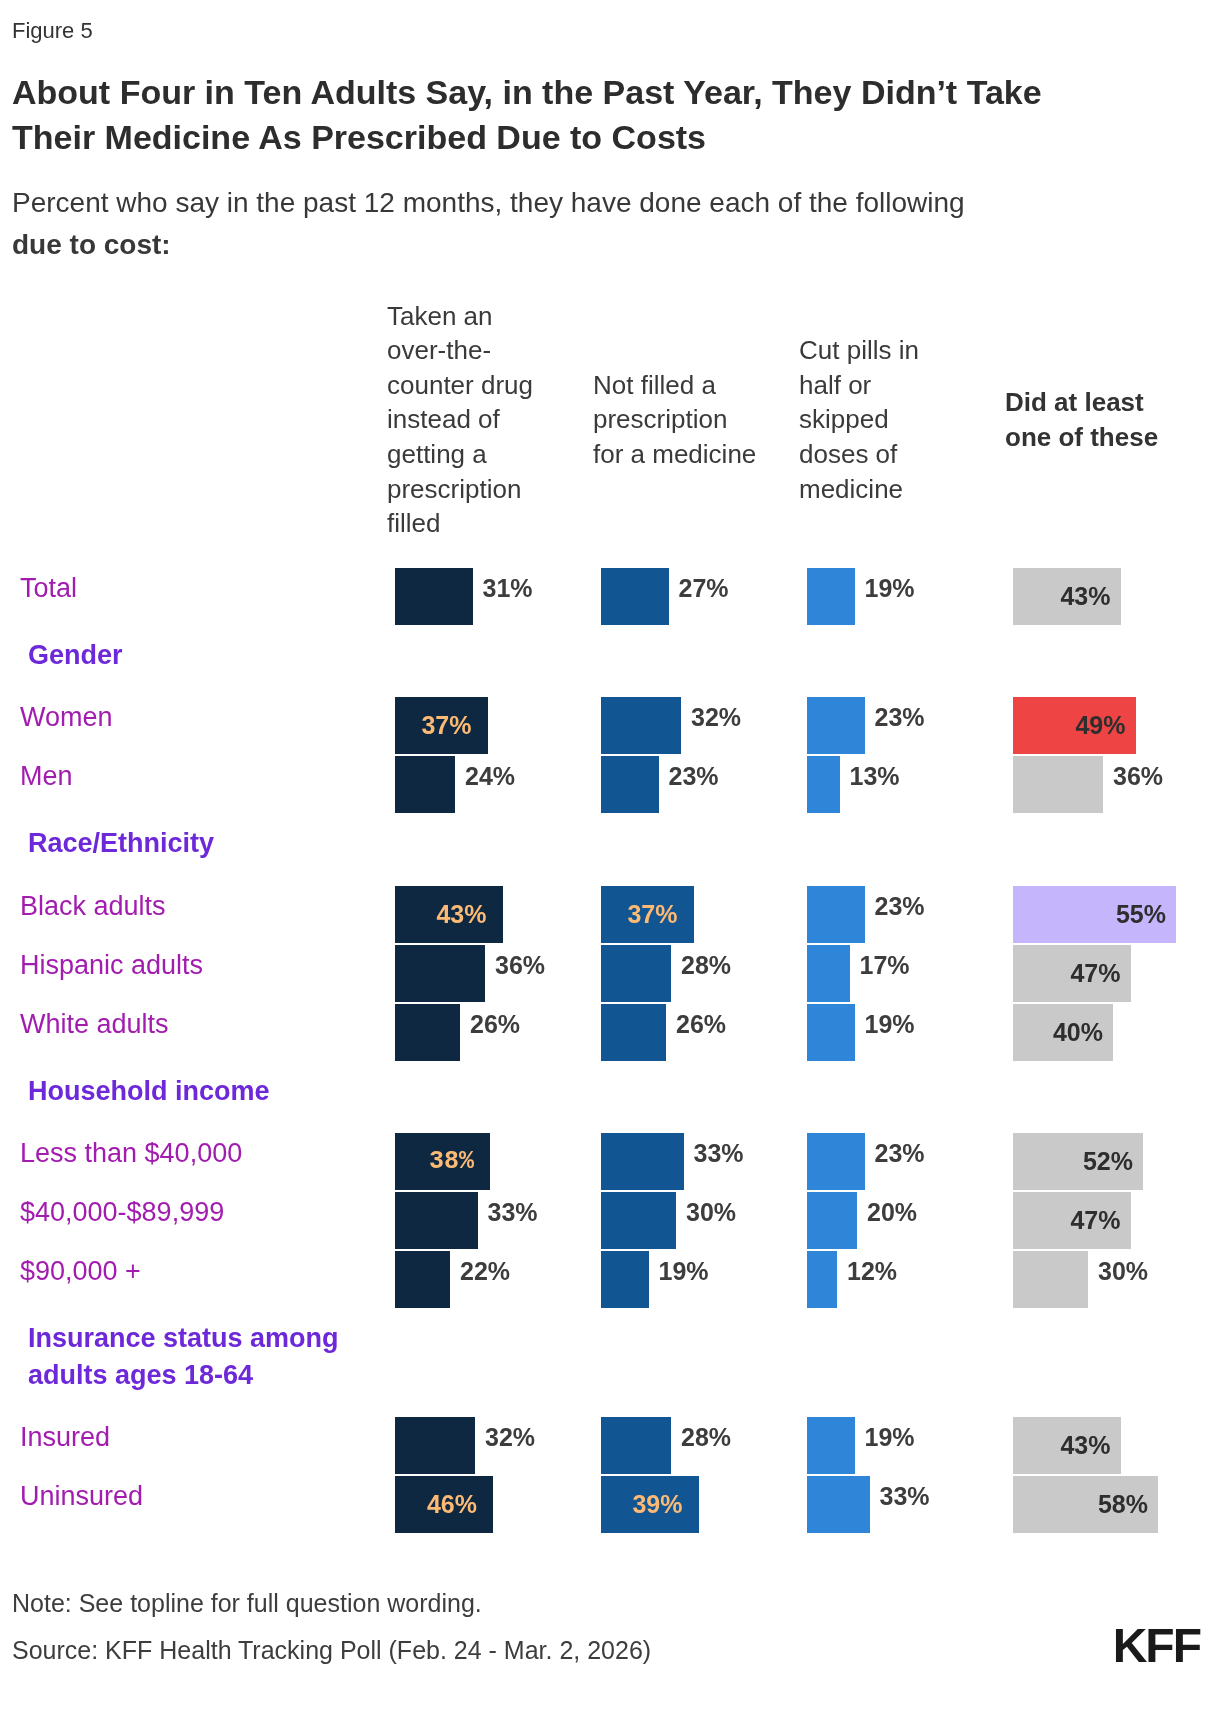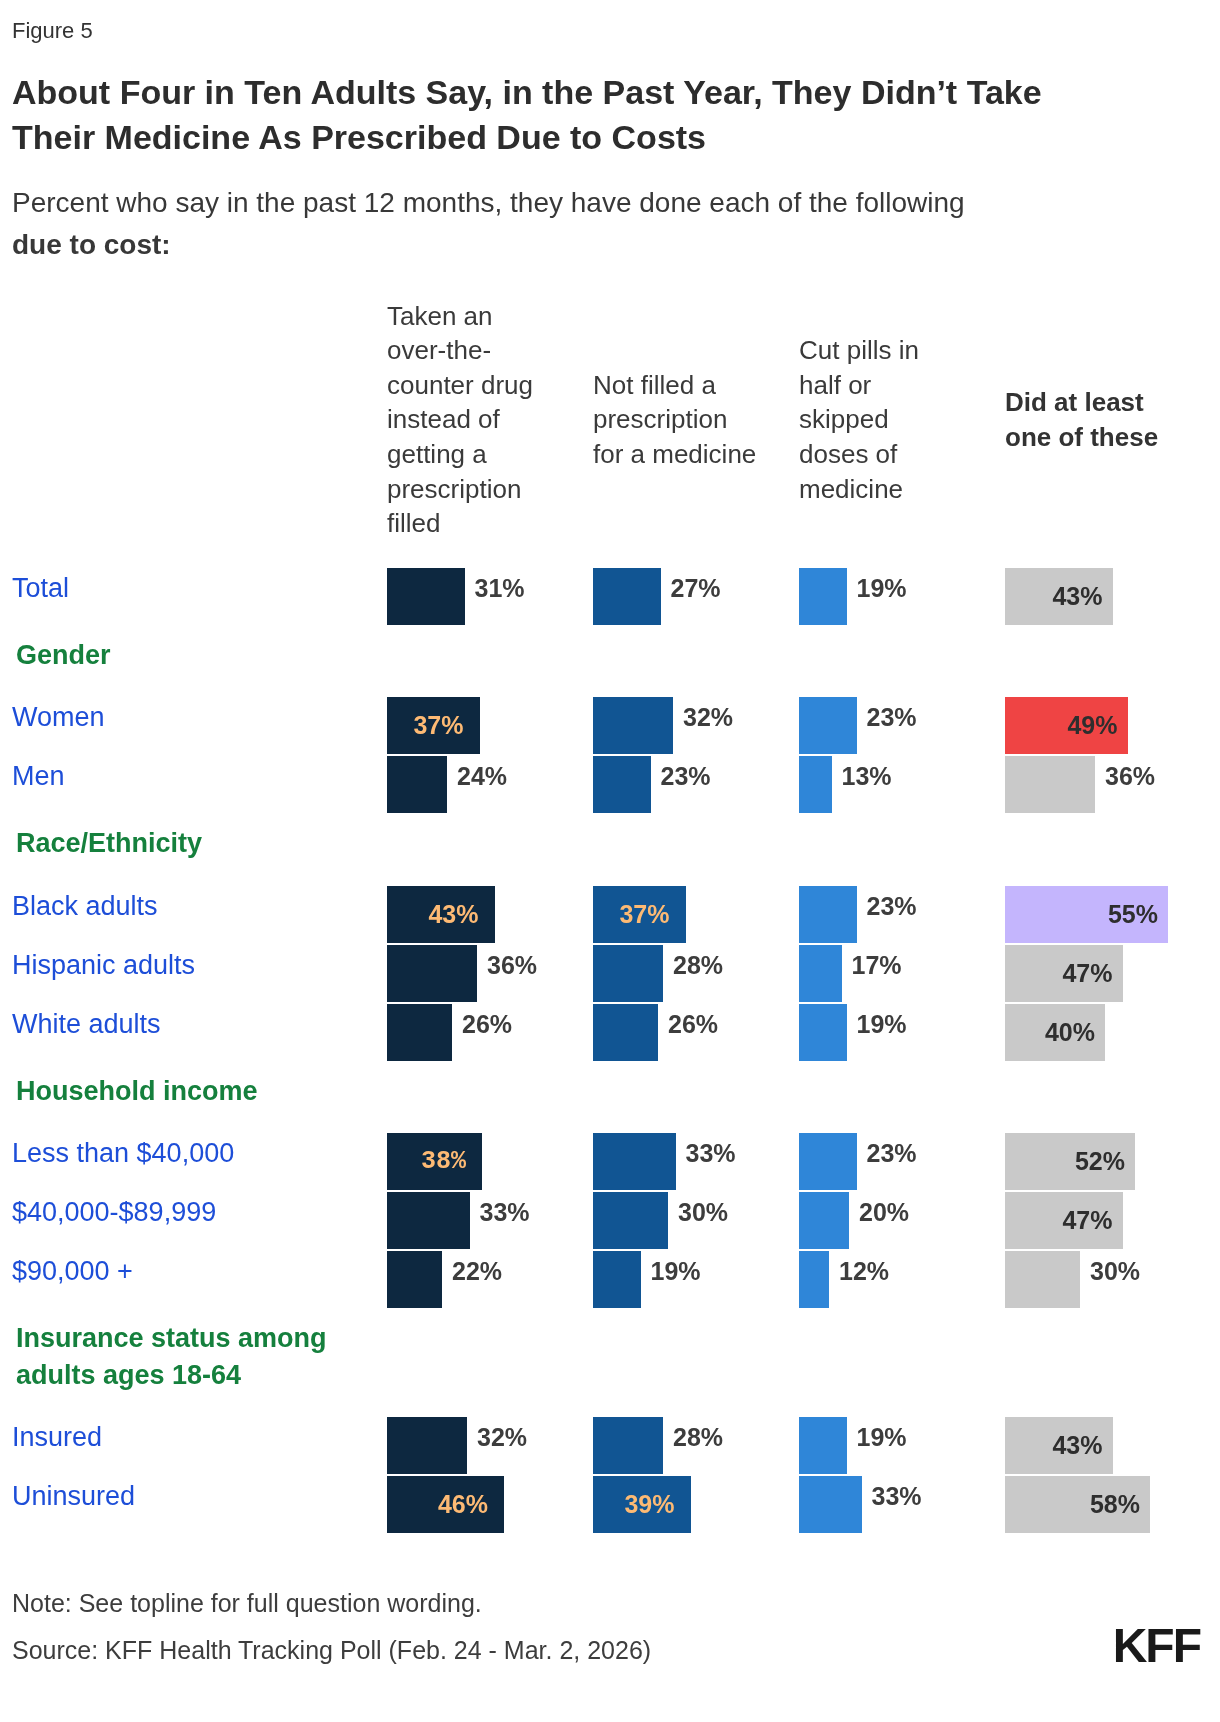--- a/index.html
+++ b/index.html
@@ -28,24 +28,24 @@
   .col-headers { margin-top:28px; min-height:252px; display:flex; align-items:center; }
   .col-header { font-size:26px; line-height:1.33; color:#3a3a3a; }
   .col-header.h1 { max-width:168px; }
   .col-header.h2 { max-width:168px; }
   .col-header.h3 { max-width:142px; }
   .col-header.h4 { max-width:176px; font-weight:bold; color:#333; }
 
   
   .rows { margin-top:14px; }
   .bar-row { margin-bottom:2px; }
-  .row-label { font-size:27px; color:#1d4ed8; }
+  .row-label { font-size:27px; color:#a21caf;margin-left:8px; }
   .section-header {
-    font-size:27px; font-weight:bold; color:#15803d;
-    margin:20px 0 16px 4px; line-height:1.35; max-width:360px;
+    font-size:27px; font-weight:bold; color:#6d28d9;
+    margin:20px 0 16px 16px; line-height:1.35; max-width:360px;
   }
   .bar-wrap { display:flex; align-items:center; height:57px; }
   .bar {
     height:57px; display:flex; align-items:center; justify-content:flex-end;
     flex:0 0 auto;
     margin-top:16px;
   }
   .val {
     font-size:25px; font-weight:bold; white-space:nowrap;
   }
@@ -373,21 +373,21 @@
           <div class="bar" style="width: 107.5px; background: rgb(201, 201, 201);">
             <span class="val inside-gray">43%</span>
           </div>
         </div>
       </div>
     </div>
     <div class="grid-row bar-row">
       <div class="label-col row-label">Uninsured</div>
       <div class="bar-col">
         <div class="bar-wrap">
-          <div class="bar" style="width: 117px; background: rgb(13, 40, 64);">
+          <div class="bar" style="width: 98px; background: rgb(13, 40, 64);">
             <span class="val inside-dark">46%</span>
           </div>
         </div>
       </div>
       <div class="bar-col">
         <div class="bar-wrap">
           <div class="bar" style="width: 97.5px; background: rgb(17, 85, 147);">
             <span class="val inside-dark">39%</span>
           </div>
         </div>

